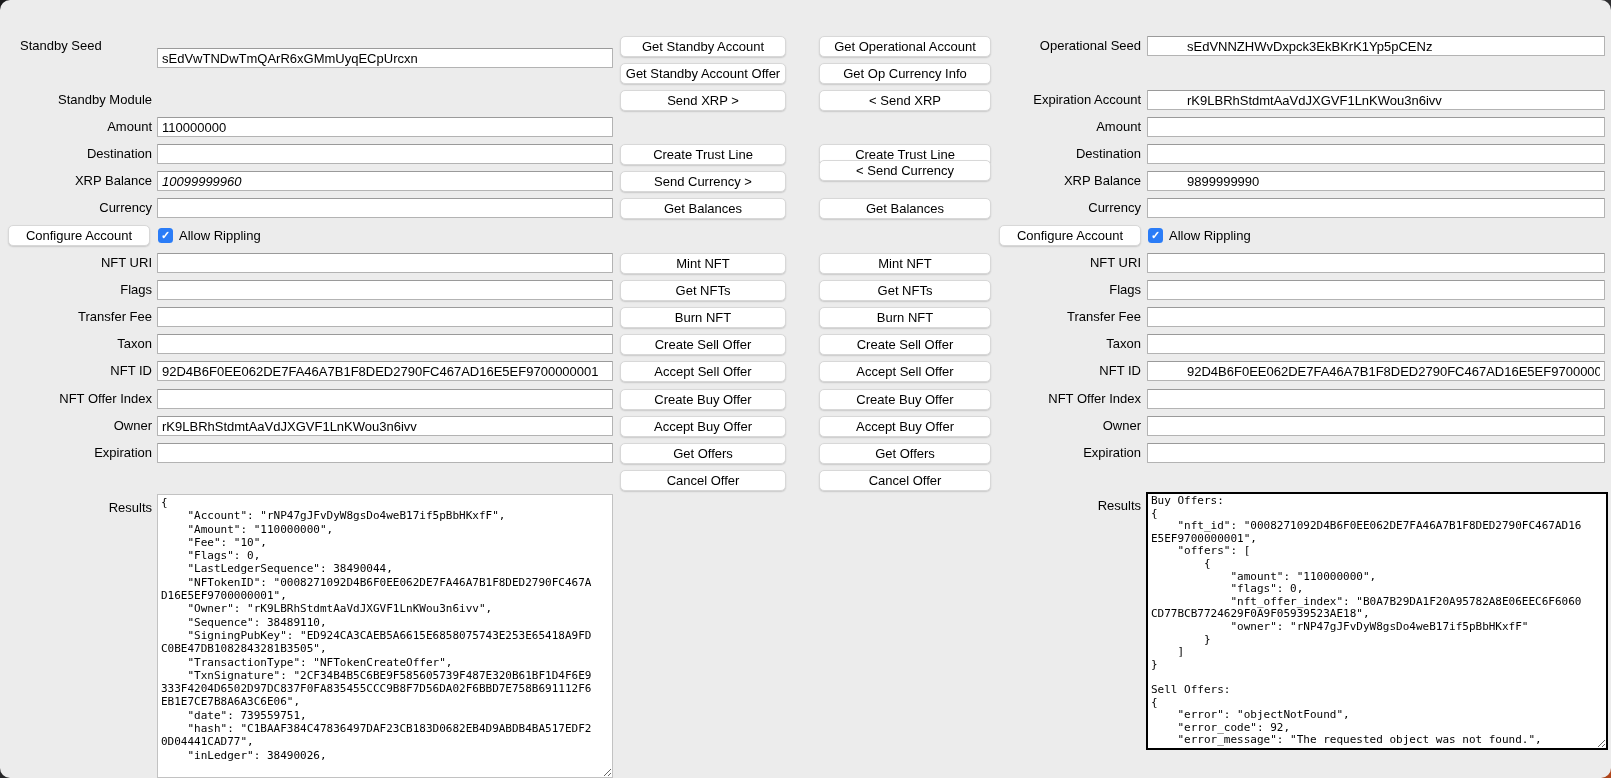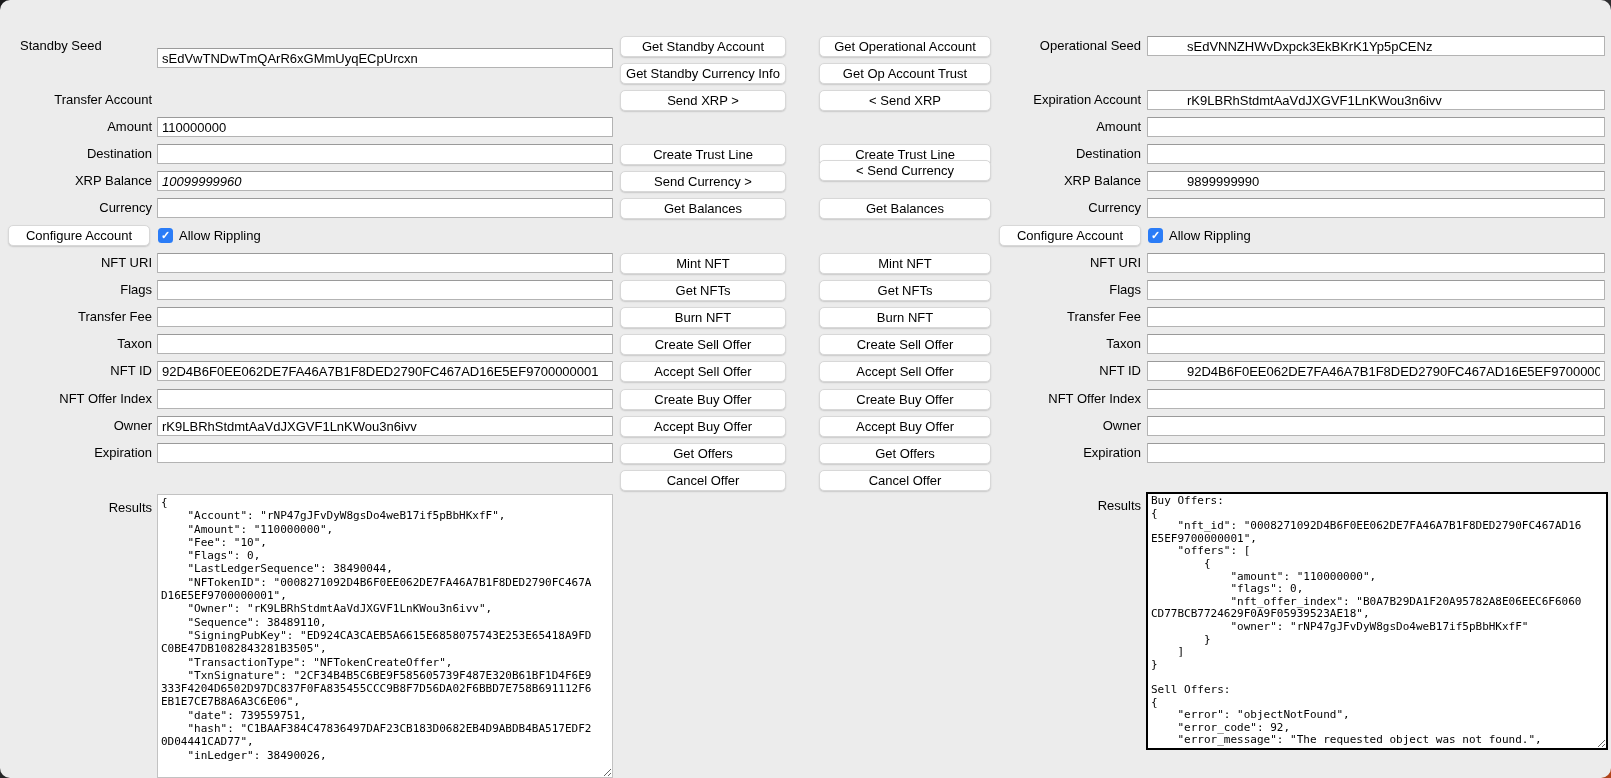--- a/index.html
+++ b/index.html
@@ -51,21 +51,21 @@
 </style>
 </head>
 <body>
 
 <div class="window">
 
 
   <span class="lbl seedlbl" style="top:36px">Standby Seed</span>
   <input class="fld lf" style="top: 48px;" value="sEdVwTNDwTmQArR6xGMmUyqECpUrcxn">
 
-  <span class="lbl ll" style="top:90px">Transfer Account</span>
+  <span class="lbl ll" style="top:90px">Standby Module</span>
 
   <span class="lbl ll" style="top:117px">Amount</span>
   <input class="fld lf" style="top: 117px;" value="110000000">
 
   <span class="lbl ll" style="top:144px">Destination</span>
   <input class="fld lf" style="top: 144px;" value="">
 
   <span class="lbl ll" style="top:171px">XRP Balance</span>
   <input class="fld lf" style="top: 171px; font-style: italic;" value="10099999960">
 
@@ -116,37 +116,37 @@
     "TransactionType": "NFTokenCreateOffer",
     "TxnSignature": "2CF34B4B5C6BE9F585605739F487E320B61BF1D4F6E9
 333F4204D6502D97DC837F0FA835455CCC9B8F7D56DA02F6BBD7E758B691112F6
 EB1E7CE7B8A6A3C6E06",
     "date": 739559751,
     "hash": "C1BAAF384C47836497DAF23CB183D0682EB4D9ABDB4BA517EDF2
 0D04441CAD77",
     "inLedger": 38490026,</textarea>
 
   <button class="btn b1" style="top:36px">Get Standby Account</button>
-  <button class="btn b1" style="top:63px">Get Standby Currency Info</button>
+  <button class="btn b1" style="top:63px">Get Standby Account Offer</button>
   <button class="btn b1" style="top:90px">Send XRP &gt;</button>
   <button class="btn b1" style="top:144px">Create Trust Line</button>
   <button class="btn b1" style="top:171px">Send Currency &gt;</button>
   <button class="btn b1" style="top:198px">Get Balances</button>
   <button class="btn b1" style="top:253px">Mint NFT</button>
   <button class="btn b1" style="top:280px">Get NFTs</button>
   <button class="btn b1" style="top:307px">Burn NFT</button>
   <button class="btn b1" style="top:334px">Create Sell Offer</button>
   <button class="btn b1" style="top:361px">Accept Sell Offer</button>
   <button class="btn b1" style="top:389px">Create Buy Offer</button>
   <button class="btn b1" style="top:416px">Accept Buy Offer</button>
   <button class="btn b1" style="top:443px">Get Offers</button>
   <button class="btn b1" style="top:470px">Cancel Offer</button>
 
   <button class="btn b2" style="top:36px">Get Operational Account</button>
-  <button class="btn b2" style="top:63px">Get Op Account Trust</button>
+  <button class="btn b2" style="top:63px">Get Op Currency Info</button>
   <button class="btn b2" style="top:90px">&lt; Send XRP</button>
   <button class="btn b2" style="top:144px">Create Trust Line</button>
   <button class="btn b2" style="top:160px">&lt; Send Currency</button>
   <button class="btn b2" style="top:198px">Get Balances</button>
   <button class="btn b2" style="top:253px">Mint NFT</button>
   <button class="btn b2" style="top:280px">Get NFTs</button>
   <button class="btn b2" style="top:307px">Burn NFT</button>
   <button class="btn b2" style="top:334px">Create Sell Offer</button>
   <button class="btn b2" style="top:361px">Accept Sell Offer</button>
   <button class="btn b2" style="top:389px">Create Buy Offer</button>

